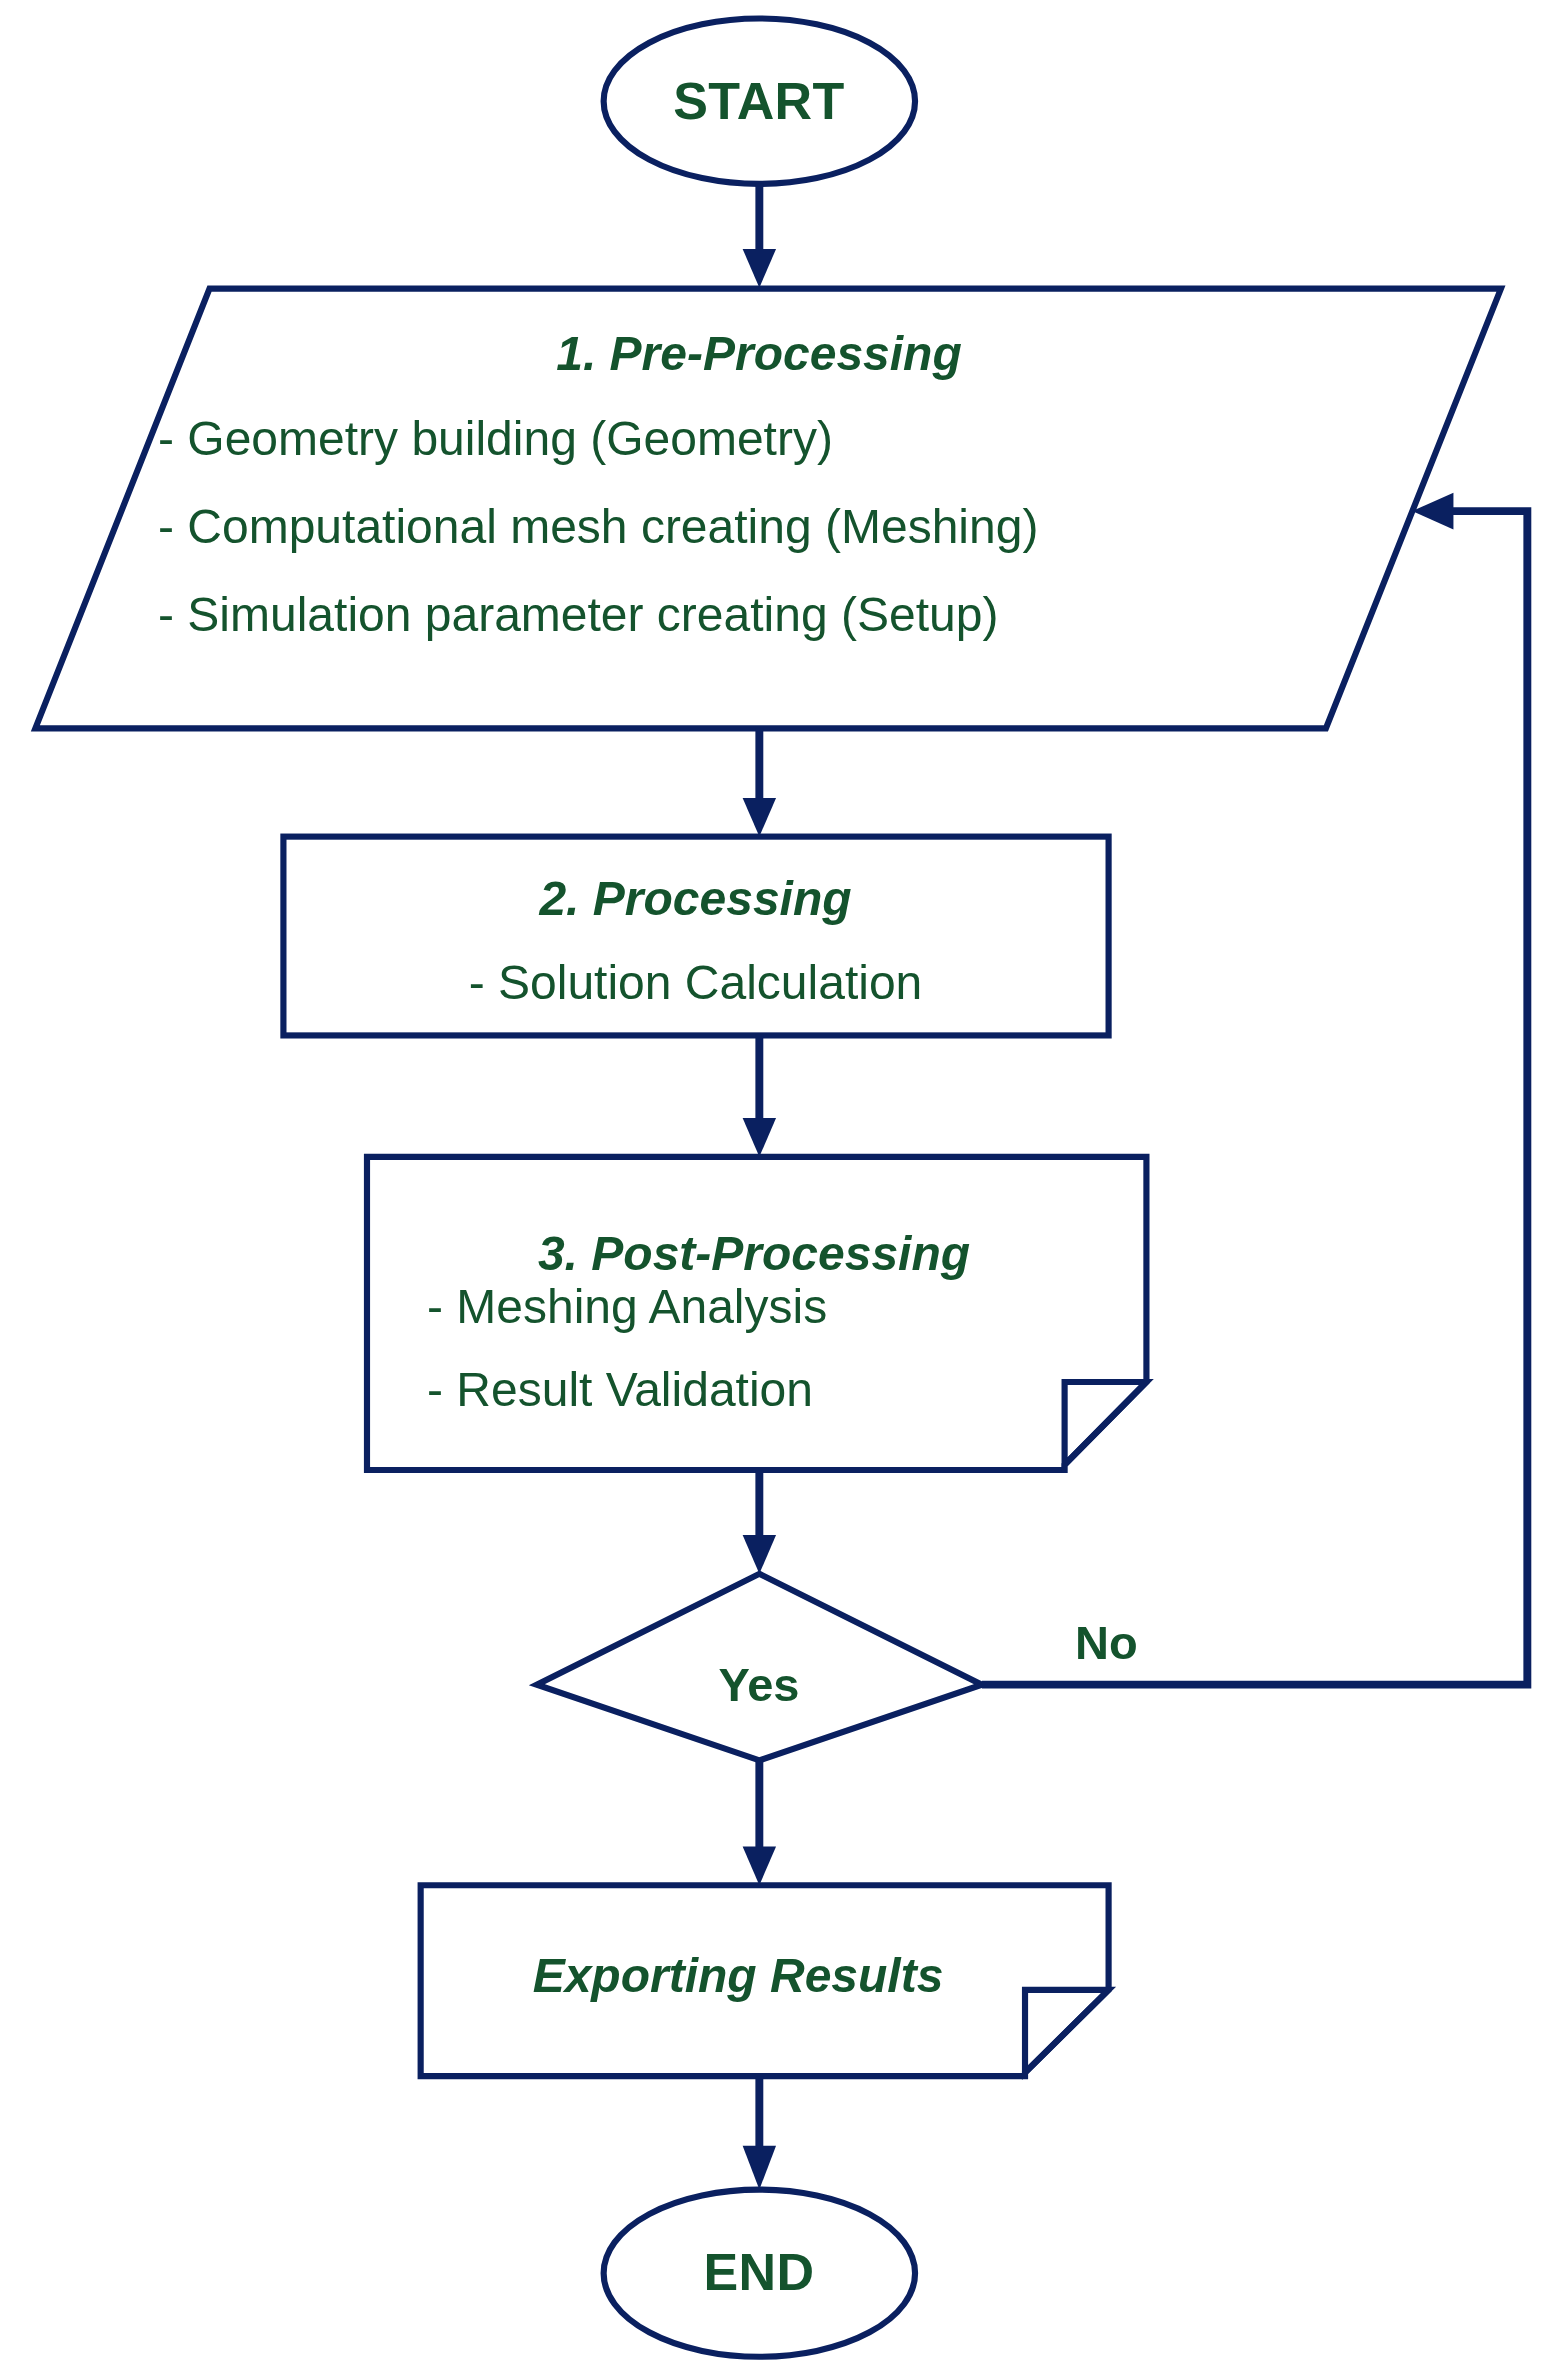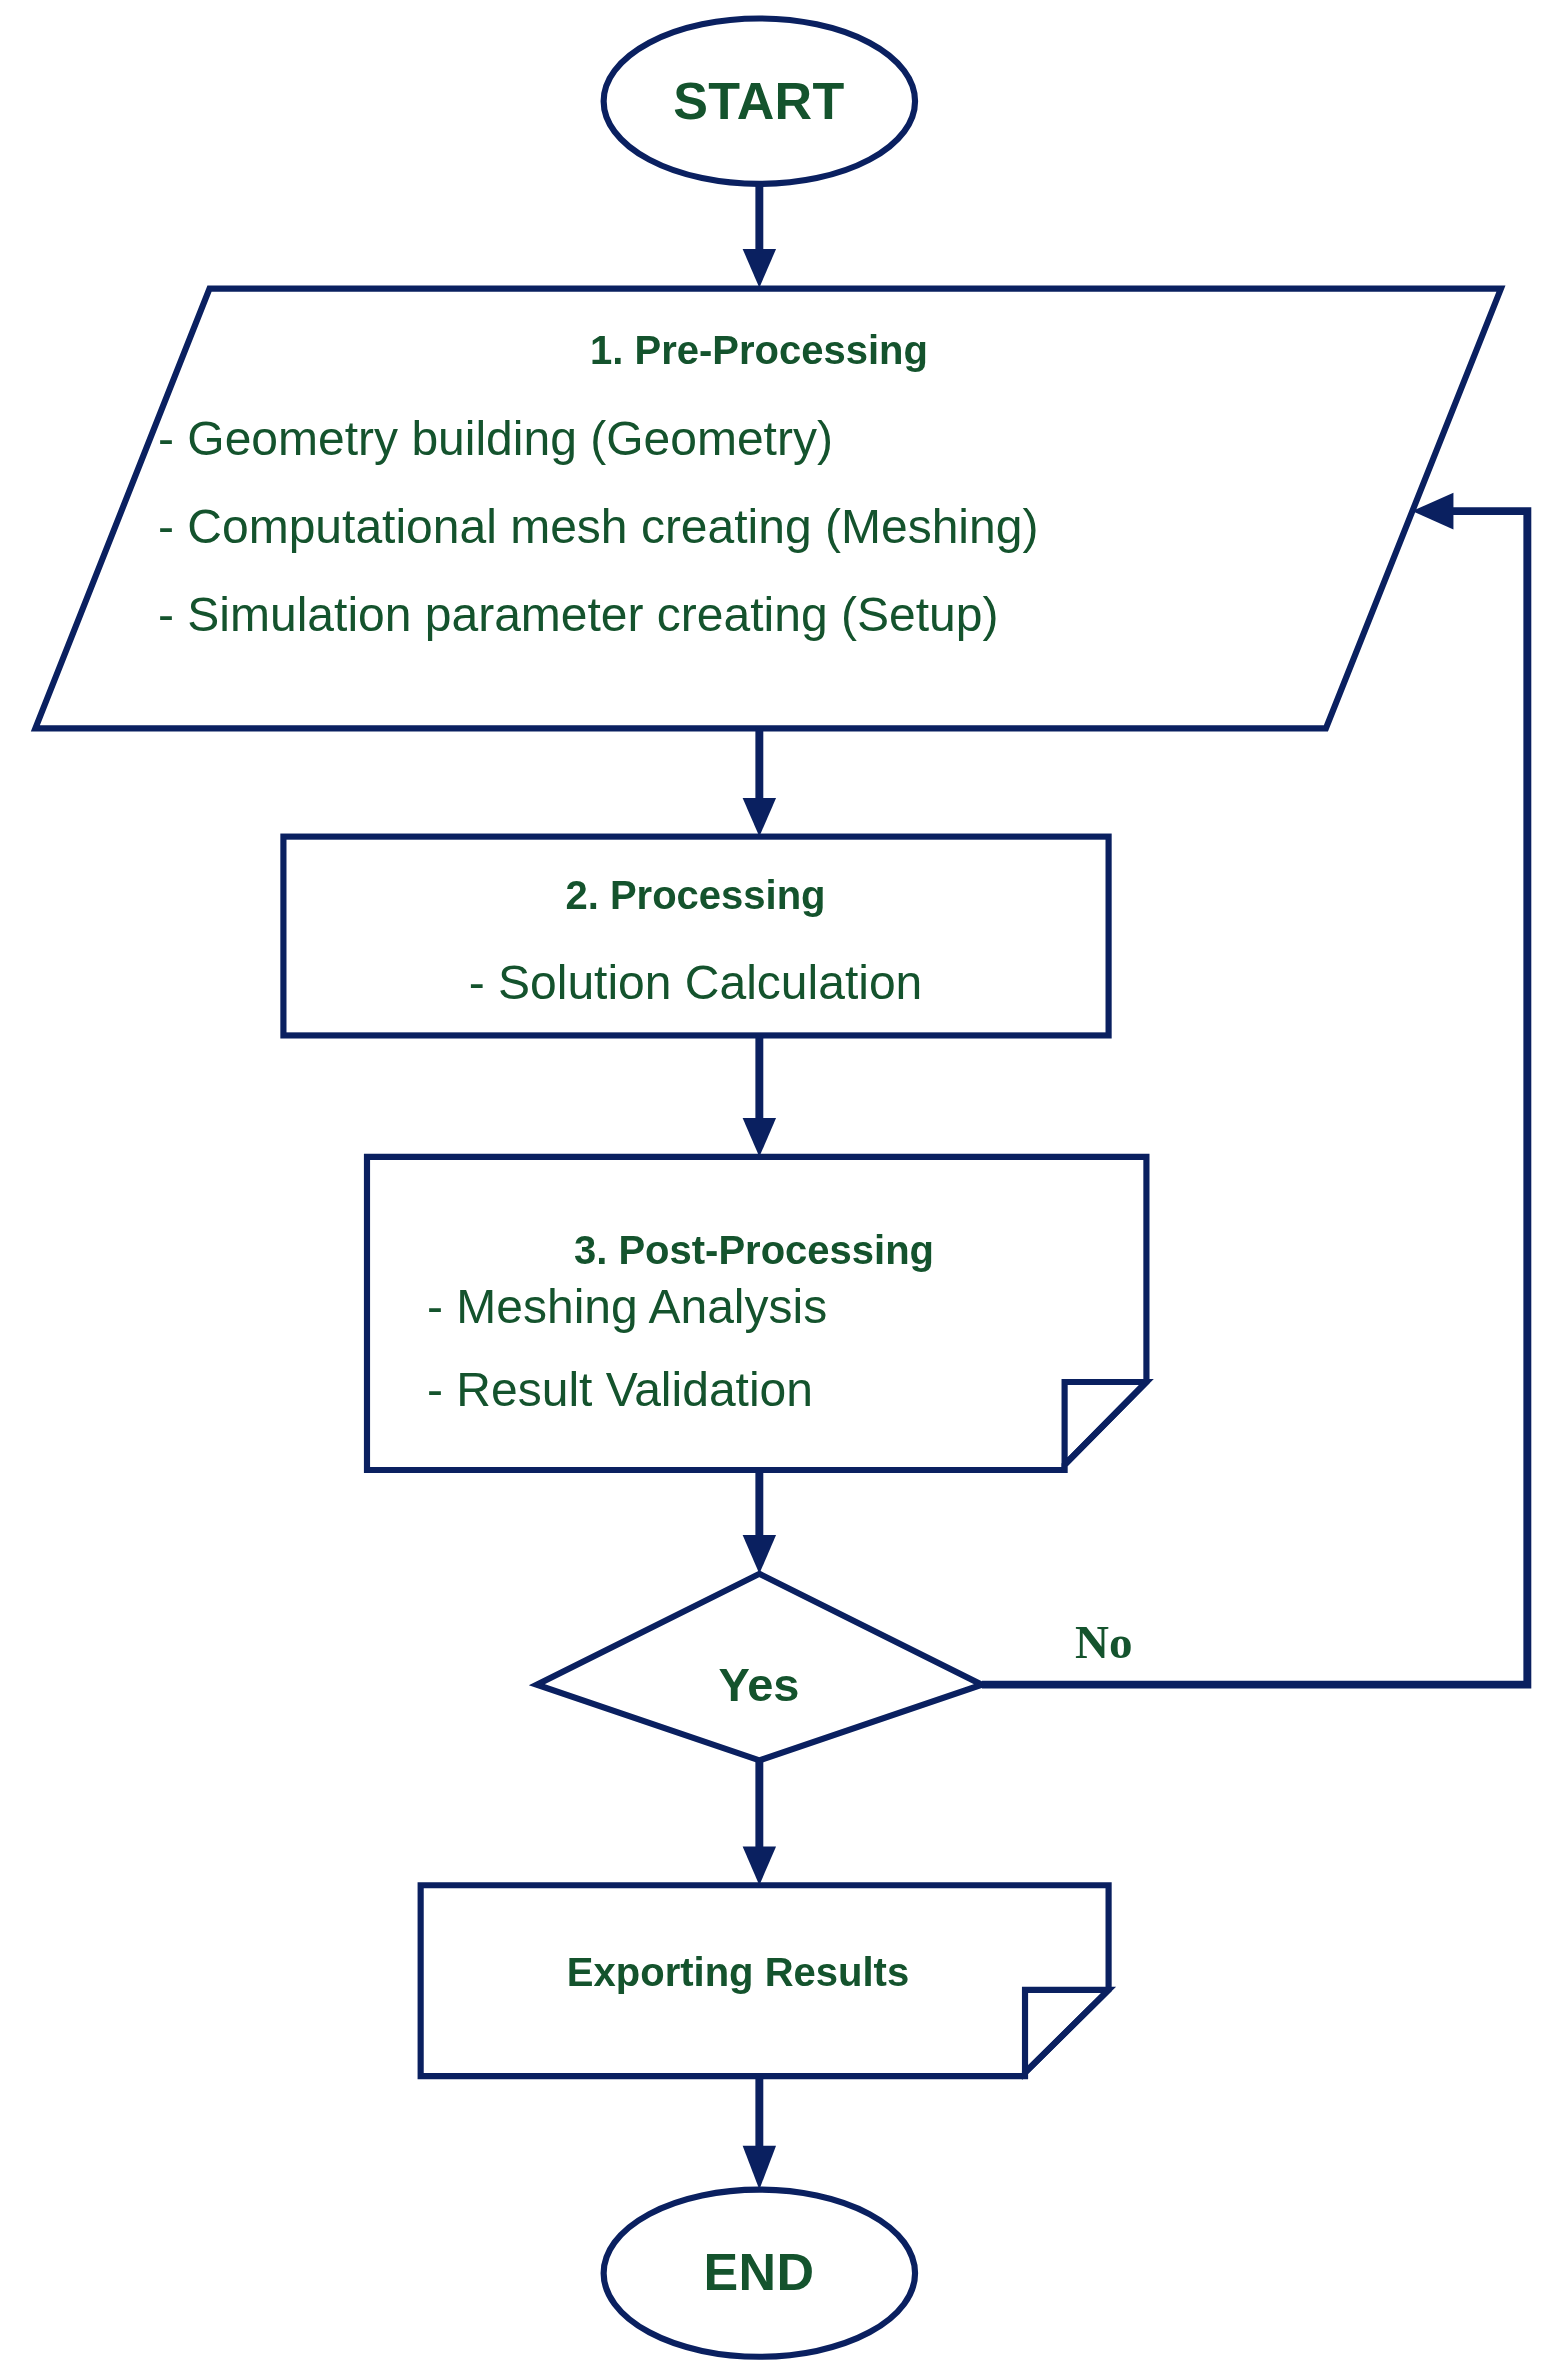--- a/index.html
+++ b/index.html
@@ -60,35 +60,35 @@
     white-space: pre;
     line-height: 1.0;
   }
   .txt-start,
   .txt-end {
     font-size: 52px;
     font-weight: bold;
     letter-spacing: 0.4px;
   }
   .txt-heading {
-    font-size: 40px;
+    font-size: 48px;
     font-weight: bold;
+    font-style: italic;
   }
   .txt-item {
     font-size: 48px;
     font-weight: normal;
   }
   .txt-decision {
     font-size: 47px;
     font-weight: bold;
   }
   .txt-branch {
     font-size: 47px;
     font-weight: bold;
-    font-family: Liberation Serif, serif;
   }
   .center-block {
     text-align: center;
   }
   .left-block {
     text-align: left;
   }
 </style>
 </head>
 <body>

